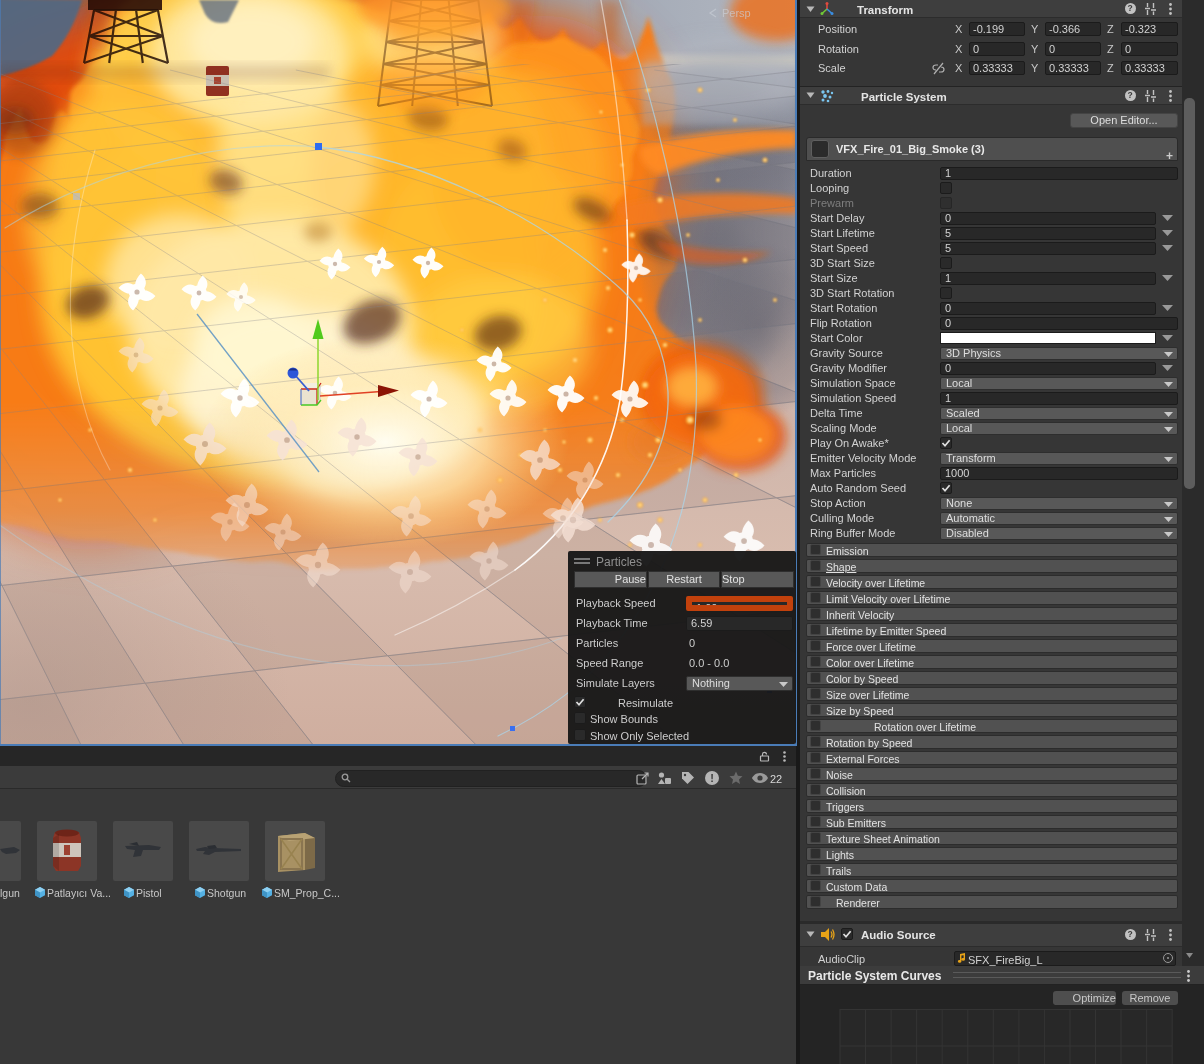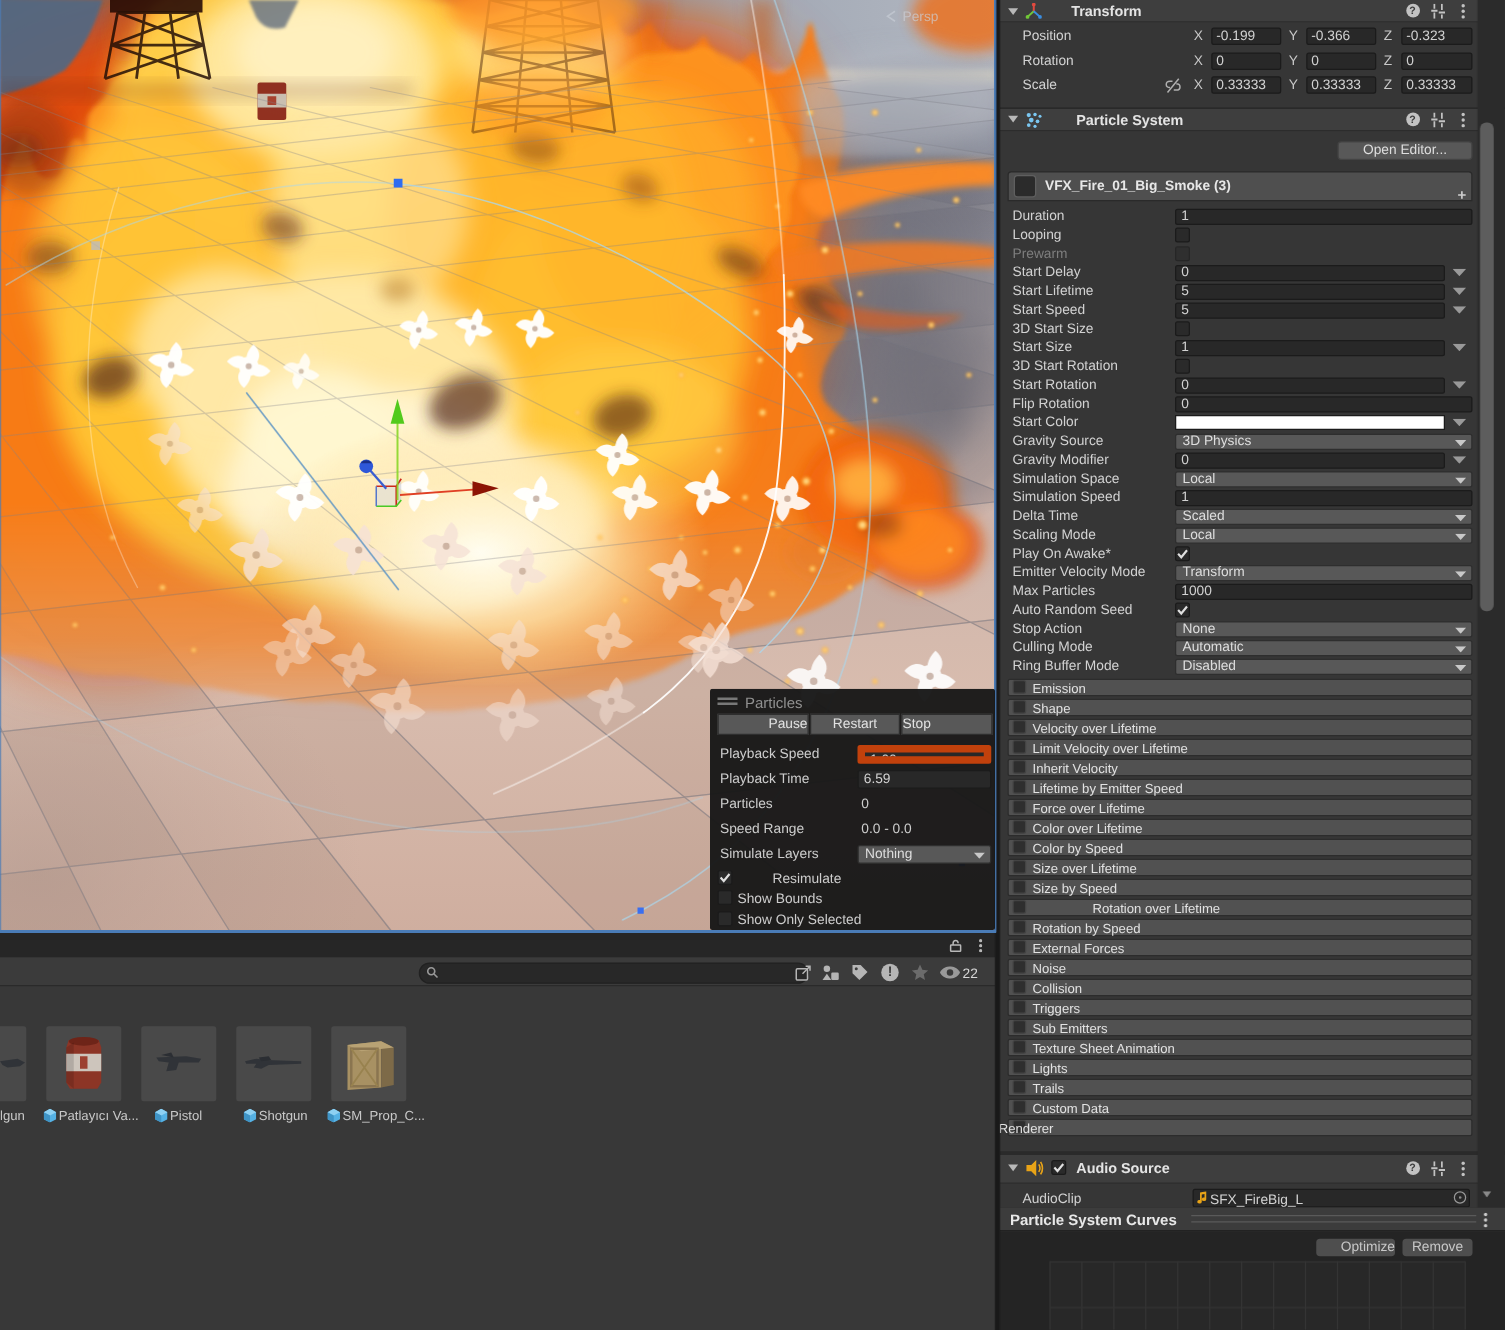--- a/index.html
+++ b/index.html
@@ -805,21 +805,21 @@
       </svg></div>
     <div style="position:absolute;left:810px;top:526px;font:11px/14px 'Liberation Sans', sans-serif;color:#d2d2d2;white-space:nowrap;">Ring Buffer Mode</div>
     <div style="position:absolute;left:940px;top:526.5px;width:238px;height:13px;background:#585858;border:1px solid #2e2e2e;border-radius:2px;box-sizing:border-box;font:11px/11px 'Liberation Sans', sans-serif;color:#dedede;padding-left:5px;">Disabled<svg style="position:absolute;right:4px;top:4px" width="9" height="5" viewBox="0 0 9 5">
         <polygon points="0,0 9,0 4.5,5" fill="#c8c8c8"></polygon>
       </svg></div>
     <div style="position:absolute;left:806px;top:543px;width:372px;height:13.5px;background:#515151;border:1px solid #2c2c2c;border-radius:2px;box-sizing:border-box;"></div>
     <div style="position:absolute;left:810px;top:544px;width:11px;height:11px;background:#2e2e2e;border:1px solid #444444;border-radius:2px;box-sizing:border-box;"></div>
     <div style="position:absolute;left:826px;top:544.5px;font:10.5px/13.5px 'Liberation Sans', sans-serif;color:#e2e2e2;white-space:nowrap;">Emission</div>
     <div style="position:absolute;left:806px;top:559px;width:372px;height:13.5px;background:#515151;border:1px solid #2c2c2c;border-radius:2px;box-sizing:border-box;"></div>
     <div style="position:absolute;left:810px;top:560px;width:11px;height:11px;background:#2e2e2e;border:1px solid #444444;border-radius:2px;box-sizing:border-box;"></div>
-    <div style="position:absolute;left:826px;top:560.5px;font:10.5px/13.5px 'Liberation Sans', sans-serif;color:#e2e2e2;white-space:nowrap;">Shape</div>
+    <div style="position:absolute;left:826px;top:560.5px;font:10.5px/13.5px 'Liberation Sans', sans-serif;color:#e2e2e2;white-space:nowrap;text-decoration:underline;">Shape</div>
     <div style="position:absolute;left:806px;top:575px;width:372px;height:13.5px;background:#515151;border:1px solid #2c2c2c;border-radius:2px;box-sizing:border-box;"></div>
     <div style="position:absolute;left:810px;top:576px;width:11px;height:11px;background:#2e2e2e;border:1px solid #444444;border-radius:2px;box-sizing:border-box;"></div>
     <div style="position:absolute;left:826px;top:576.5px;font:10.5px/13.5px 'Liberation Sans', sans-serif;color:#e2e2e2;white-space:nowrap;">Velocity over Lifetime</div>
     <div style="position:absolute;left:806px;top:591px;width:372px;height:13.5px;background:#515151;border:1px solid #2c2c2c;border-radius:2px;box-sizing:border-box;"></div>
     <div style="position:absolute;left:810px;top:592px;width:11px;height:11px;background:#2e2e2e;border:1px solid #444444;border-radius:2px;box-sizing:border-box;"></div>
     <div style="position:absolute;left:826px;top:592.5px;font:10.5px/13.5px 'Liberation Sans', sans-serif;color:#e2e2e2;white-space:nowrap;">Limit Velocity over Lifetime</div>
     <div style="position:absolute;left:806px;top:607px;width:372px;height:13.5px;background:#515151;border:1px solid #2c2c2c;border-radius:2px;box-sizing:border-box;"></div>
     <div style="position:absolute;left:810px;top:608px;width:11px;height:11px;background:#2e2e2e;border:1px solid #444444;border-radius:2px;box-sizing:border-box;"></div>
     <div style="position:absolute;left:826px;top:608.5px;font:10.5px/13.5px 'Liberation Sans', sans-serif;color:#e2e2e2;white-space:nowrap;">Inherit Velocity</div>
     <div style="position:absolute;left:806px;top:623px;width:372px;height:13.5px;background:#515151;border:1px solid #2c2c2c;border-radius:2px;box-sizing:border-box;"></div>
@@ -868,21 +868,21 @@
     <div style="position:absolute;left:810px;top:848px;width:11px;height:11px;background:#2e2e2e;border:1px solid #444444;border-radius:2px;box-sizing:border-box;"></div>
     <div style="position:absolute;left:826px;top:848.5px;font:10.5px/13.5px 'Liberation Sans', sans-serif;color:#e2e2e2;white-space:nowrap;">Lights</div>
     <div style="position:absolute;left:806px;top:863px;width:372px;height:13.5px;background:#515151;border:1px solid #2c2c2c;border-radius:2px;box-sizing:border-box;"></div>
     <div style="position:absolute;left:810px;top:864px;width:11px;height:11px;background:#2e2e2e;border:1px solid #444444;border-radius:2px;box-sizing:border-box;"></div>
     <div style="position:absolute;left:826px;top:864.5px;font:10.5px/13.5px 'Liberation Sans', sans-serif;color:#e2e2e2;white-space:nowrap;">Trails</div>
     <div style="position:absolute;left:806px;top:879px;width:372px;height:13.5px;background:#515151;border:1px solid #2c2c2c;border-radius:2px;box-sizing:border-box;"></div>
     <div style="position:absolute;left:810px;top:880px;width:11px;height:11px;background:#2e2e2e;border:1px solid #444444;border-radius:2px;box-sizing:border-box;"></div>
     <div style="position:absolute;left:826px;top:880.5px;font:10.5px/13.5px 'Liberation Sans', sans-serif;color:#e2e2e2;white-space:nowrap;">Custom Data</div>
     <div style="position:absolute;left:806px;top:895px;width:372px;height:13.5px;background:#515151;border:1px solid #2c2c2c;border-radius:2px;box-sizing:border-box;"></div>
     <div style="position:absolute;left:810px;top:896px;width:11px;height:11px;background:#2e2e2e;border:1px solid #444444;border-radius:2px;box-sizing:border-box;"></div>
-    <div style="position:absolute;left:799px;top:896.5px;font:10.5px/13.5px 'Liberation Sans', sans-serif;color:#e2e2e2;white-space:nowrap;">Renderer</div>
+    <div style="position:absolute;left:836px;top:896.5px;font:10.5px/13.5px 'Liberation Sans', sans-serif;color:#e2e2e2;white-space:nowrap;">Renderer</div>
     <div style="position:absolute;left:800px;top:921px;width:404px;height:2.5px;background:#2a2a2a;"></div>
     <div style="position:absolute;left:800px;top:923.5px;width:404px;height:23.5px;background:#3e3e3e;border-bottom:1px solid #2c2c2c;box-sizing:border-box;"></div>
     <svg style="position:absolute;left:806px;top:930px;width:9px;height:8px;" viewBox="0 0 9 8">
       <polygon points="0.5,1.5 8.5,1.5 4.5,7" fill="#b8b8b8"></polygon>
     </svg>
     <svg style="position:absolute;left:821px;top:928px;width:14px;height:13px;" viewBox="0 0 14 13">
 <polygon points="0,4 4,4 8,0 8,13 4,9 0,9" fill="#e8a317"></polygon>
 <path d="M10,3.5 Q12,6.5 10,9.5 M11.5,1.5 Q14.5,6.5 11.5,11.5" stroke="#e8a317" stroke-width="1.3" fill="none"></path>
     </svg>
     <div style="position:absolute;left:841px;top:928px;width:12px;height:12px;background:#2a2a2a;border:1px solid #1b1b1b;border-radius:2px;box-sizing:border-box;">

